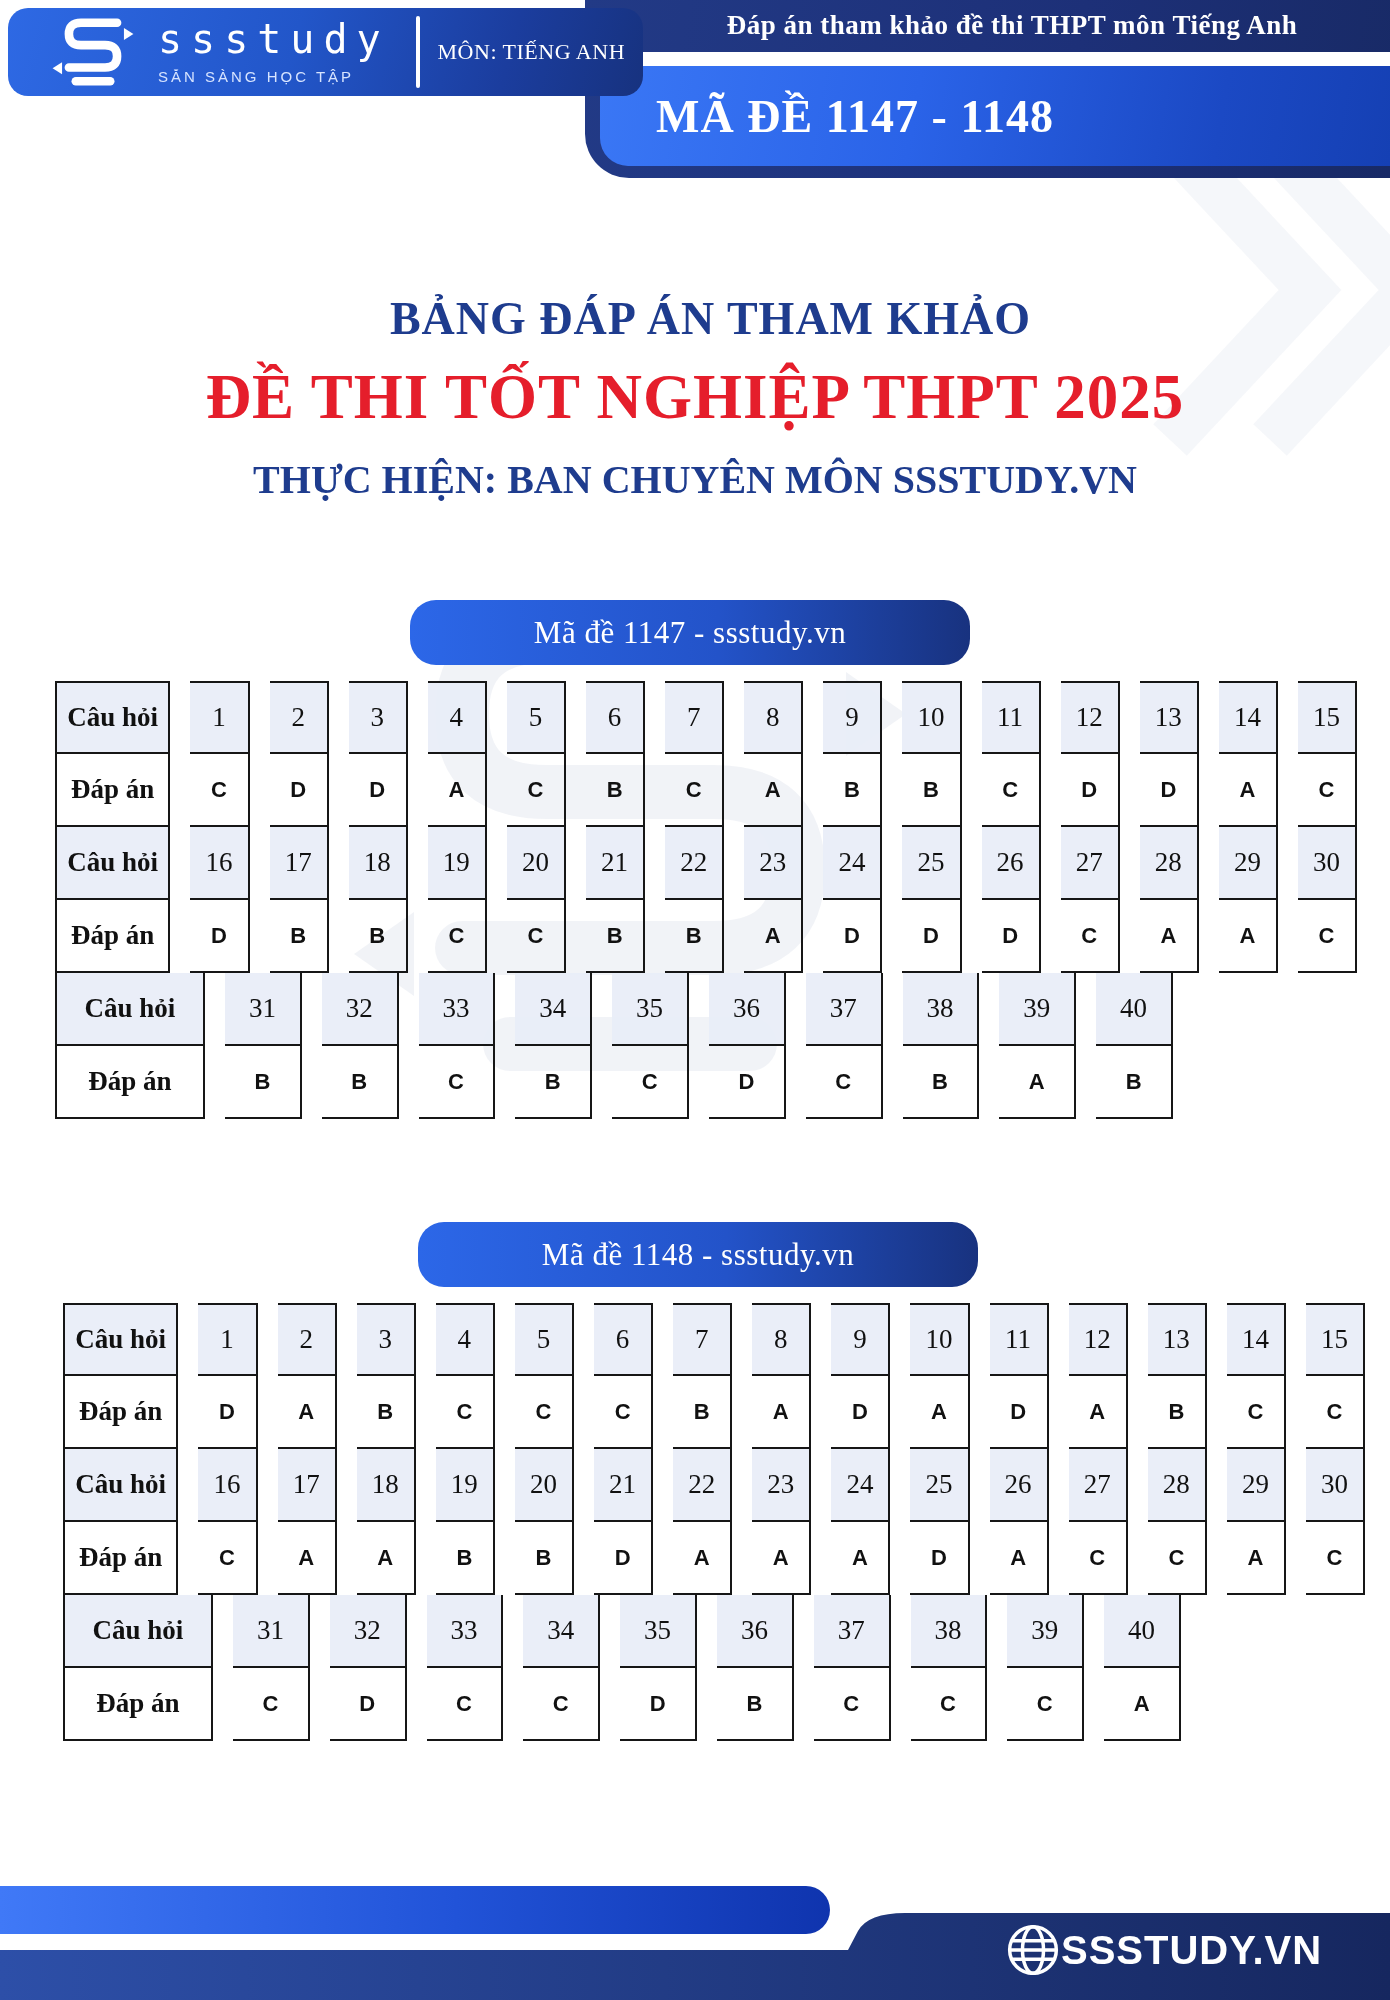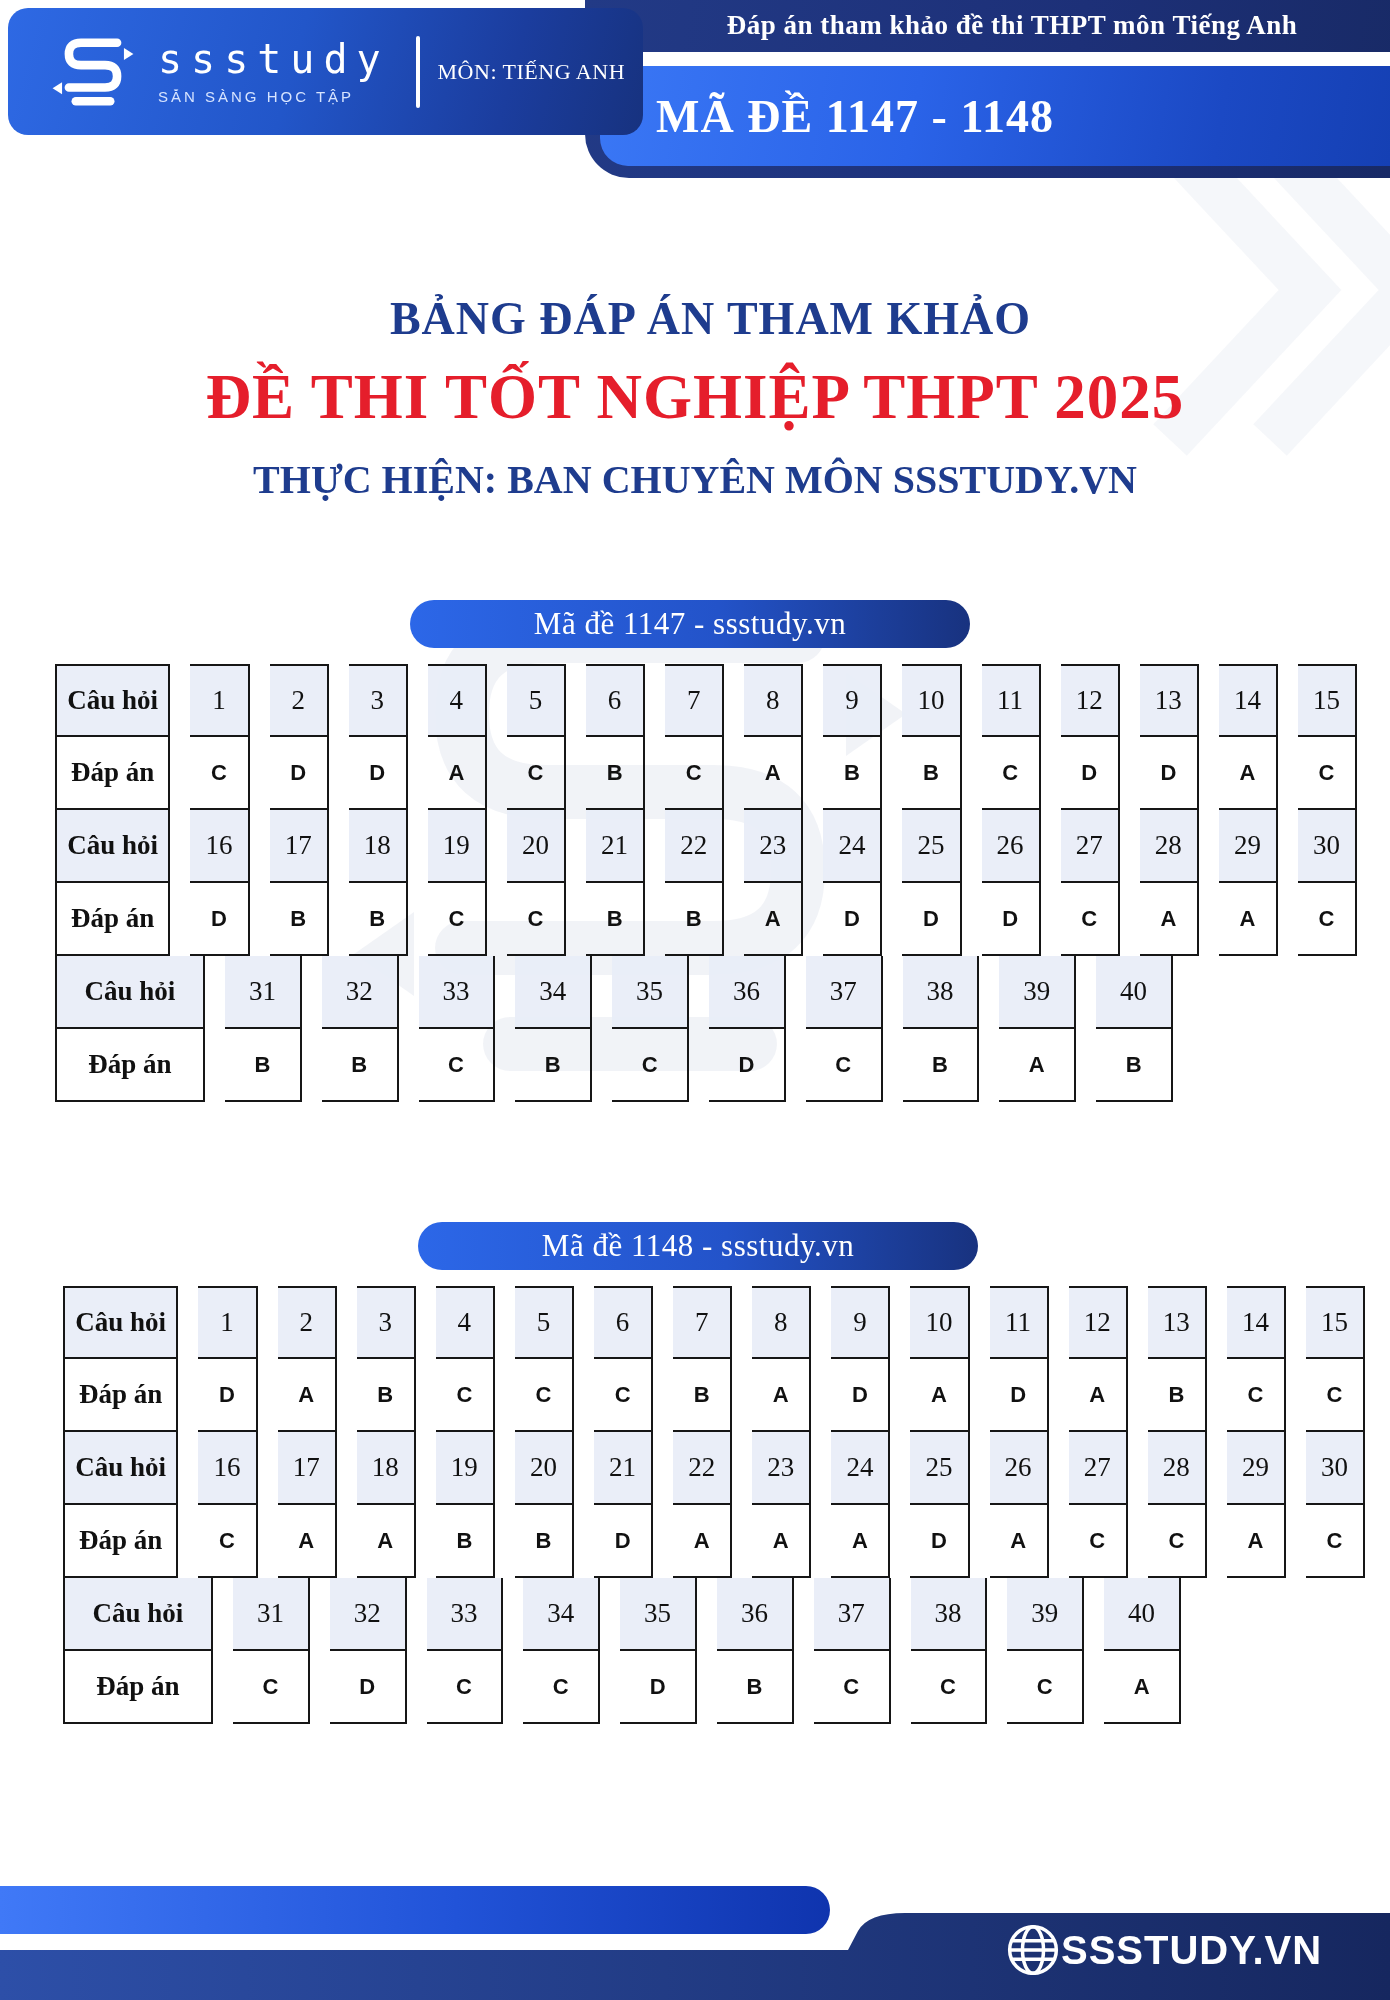--- a/index.html
+++ b/index.html
@@ -17,21 +17,21 @@
   .hdr-note{position:absolute;left:650px;top:10px;right:16px;z-index:2;text-align:center;
       color:#ffffff;font-size:27px;font-weight:bold;letter-spacing:.5px;}
   .hdr-whitegap{position:absolute;left:585px;top:52px;right:0;height:16px;background:#ffffff;
       border-top-left-radius:16px;border-bottom-left-radius:10px;z-index:2;}
   .code-banner{position:absolute;left:600px;top:66px;right:0;height:100px;z-index:3;
       background:linear-gradient(100deg,#3a77f5 0%,#2a63e8 40%,#1b49c4 78%,#1540b4 100%);
       border-top-left-radius:28px;border-bottom-left-radius:28px;
       display:flex;align-items:center;justify-content:center;padding-right:280px;}
   .code-banner span{color:#ffffff;font-size:46px;font-weight:bold;letter-spacing:1px;}
 
-  .logo-box{position:absolute;left:8px;top:8px;width:635px;height:127px;z-index:4;
+  .logo-box{position:absolute;left:8px;top:8px;width:635px;height:88px;z-index:4;
       background:linear-gradient(105deg,#2e69e4 0%,#2256c9 45%,#1b3d9e 78%,#17327f 100%);
       border-radius:20px;display:flex;align-items:center;}
   .logo-mark{width:86px;height:86px;margin-left:42px;flex:none;}
   .brand-block{margin-left:22px;flex:none;}
   .brand-name{color:#ffffff;font-family:"DejaVu Sans Mono",monospace;font-size:40px;
       letter-spacing:9px;line-height:1;}
   .brand-tagline{color:#d7e4ff;font-family:"Liberation Sans",sans-serif;font-size:15px;
       letter-spacing:3px;margin-top:9px;}
   .logo-divider{width:4px;height:72px;background:#ffffff;border-radius:2px;margin-left:26px;flex:none;}
   .subject{flex:1;text-align:center;color:#ffffff;font-size:22px;font-weight:normal;letter-spacing:.5px;}
@@ -39,21 +39,21 @@
   
   .title-wrap{position:absolute;left:0;right:0;top:292px;text-align:center;z-index:2;}
   .title-1{color:#1e3c8e;font-size:46px;font-weight:bold;letter-spacing:1px;padding-left:31px;}
   .title-2{color:#e51e2b;font-size:63px;font-weight:bold;letter-spacing:1px;margin-top:16px;}
   .title-3{color:#1e3c8e;font-size:40px;font-weight:bold;margin-top:22px;}
 
   
   .tbl-section{position:absolute;left:55px;width:1302px;z-index:2;}
   .tbl-1147{top:600px;}
   .tbl-1148{top:1222px;padding-left:8px;}
-  .code-badge{width:560px;height:48px;margin-left:355px;border-radius:26px;
+  .code-badge{width:560px;height:65px;margin-left:355px;border-radius:26px;
       background:linear-gradient(90deg,#2c67e8 0%,#2353c9 55%,#18327f 100%);
       display:flex;align-items:center;justify-content:center;}
   .code-badge span{color:#ffffff;font-size:31px;letter-spacing:.5px;}
   .grid{margin-top:16px;}
   .t-row{display:flex;gap:20px;}
   .t-row .cell{box-sizing:border-box;width:76.8px;height:73px;display:flex;align-items:center;
       justify-content:center;border-right:2px solid #161616;border-bottom:2px solid #161616;}
   .t-row .cell.label{width:150px;border-left:2px solid #161616;font-weight:bold;font-size:27px;color:#111;}
   .grid .t-row:first-child .cell{border-top:2px solid #161616;}
   .t-row.question .cell{background:rgba(232,237,248,.93);font-size:27px;color:#111;}

